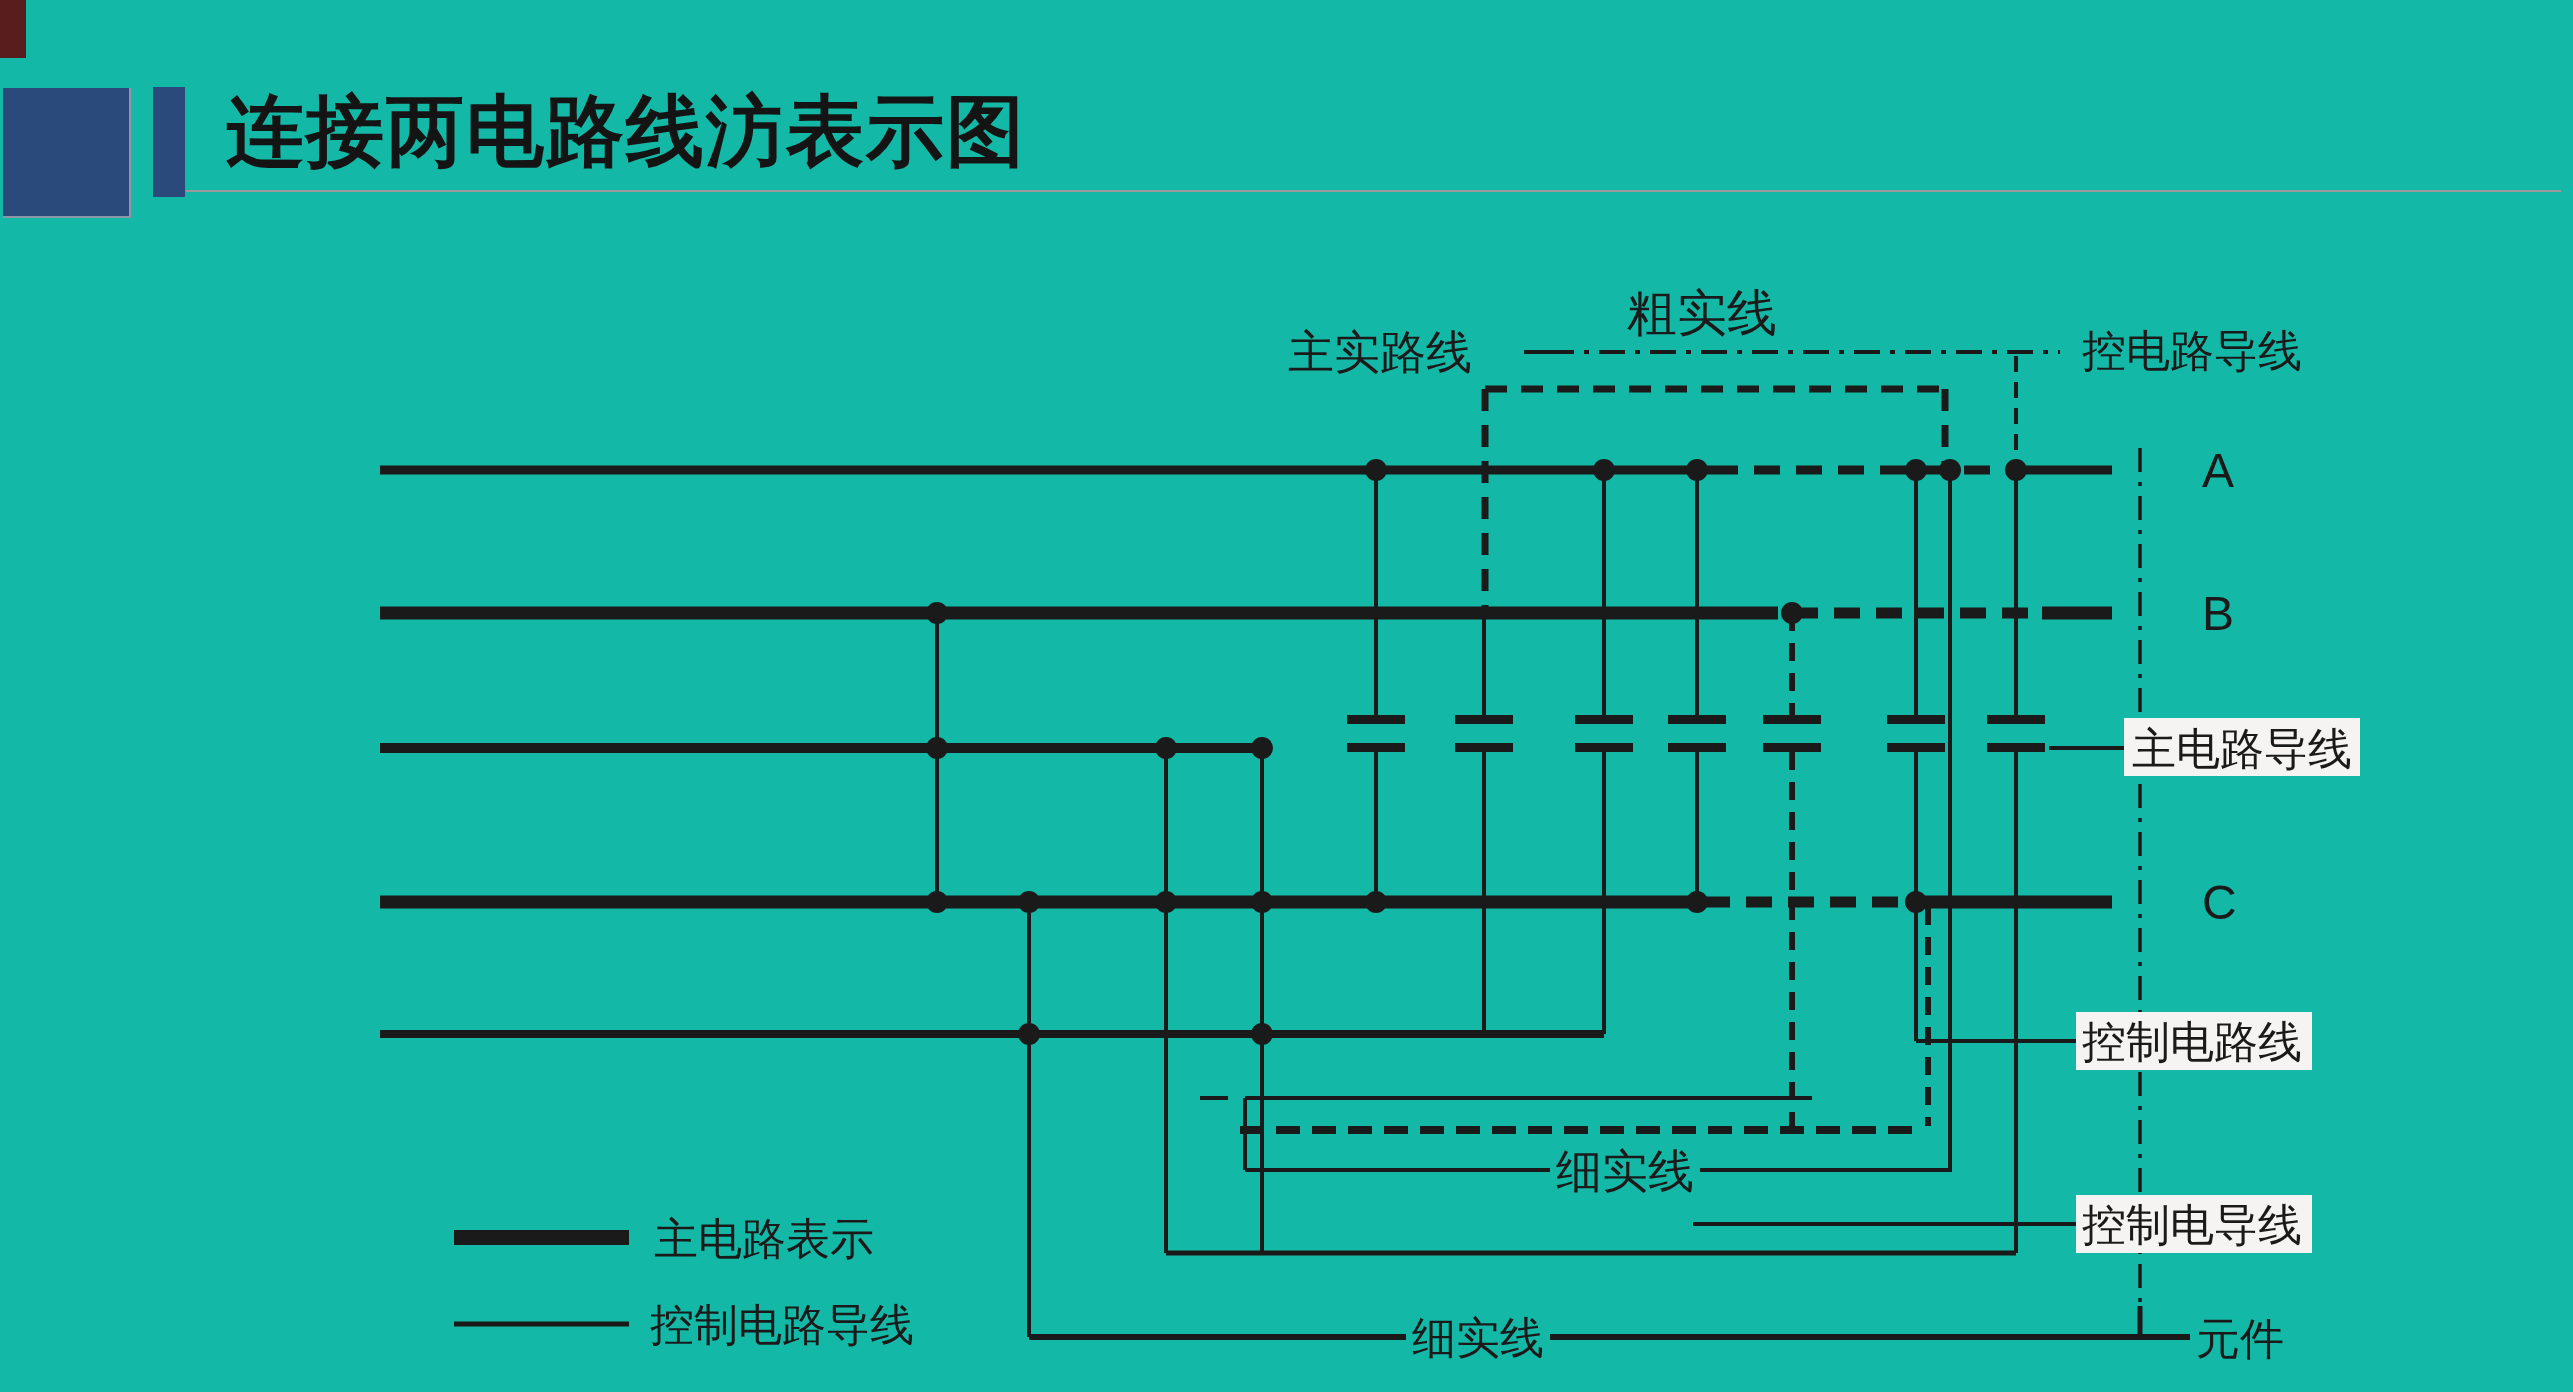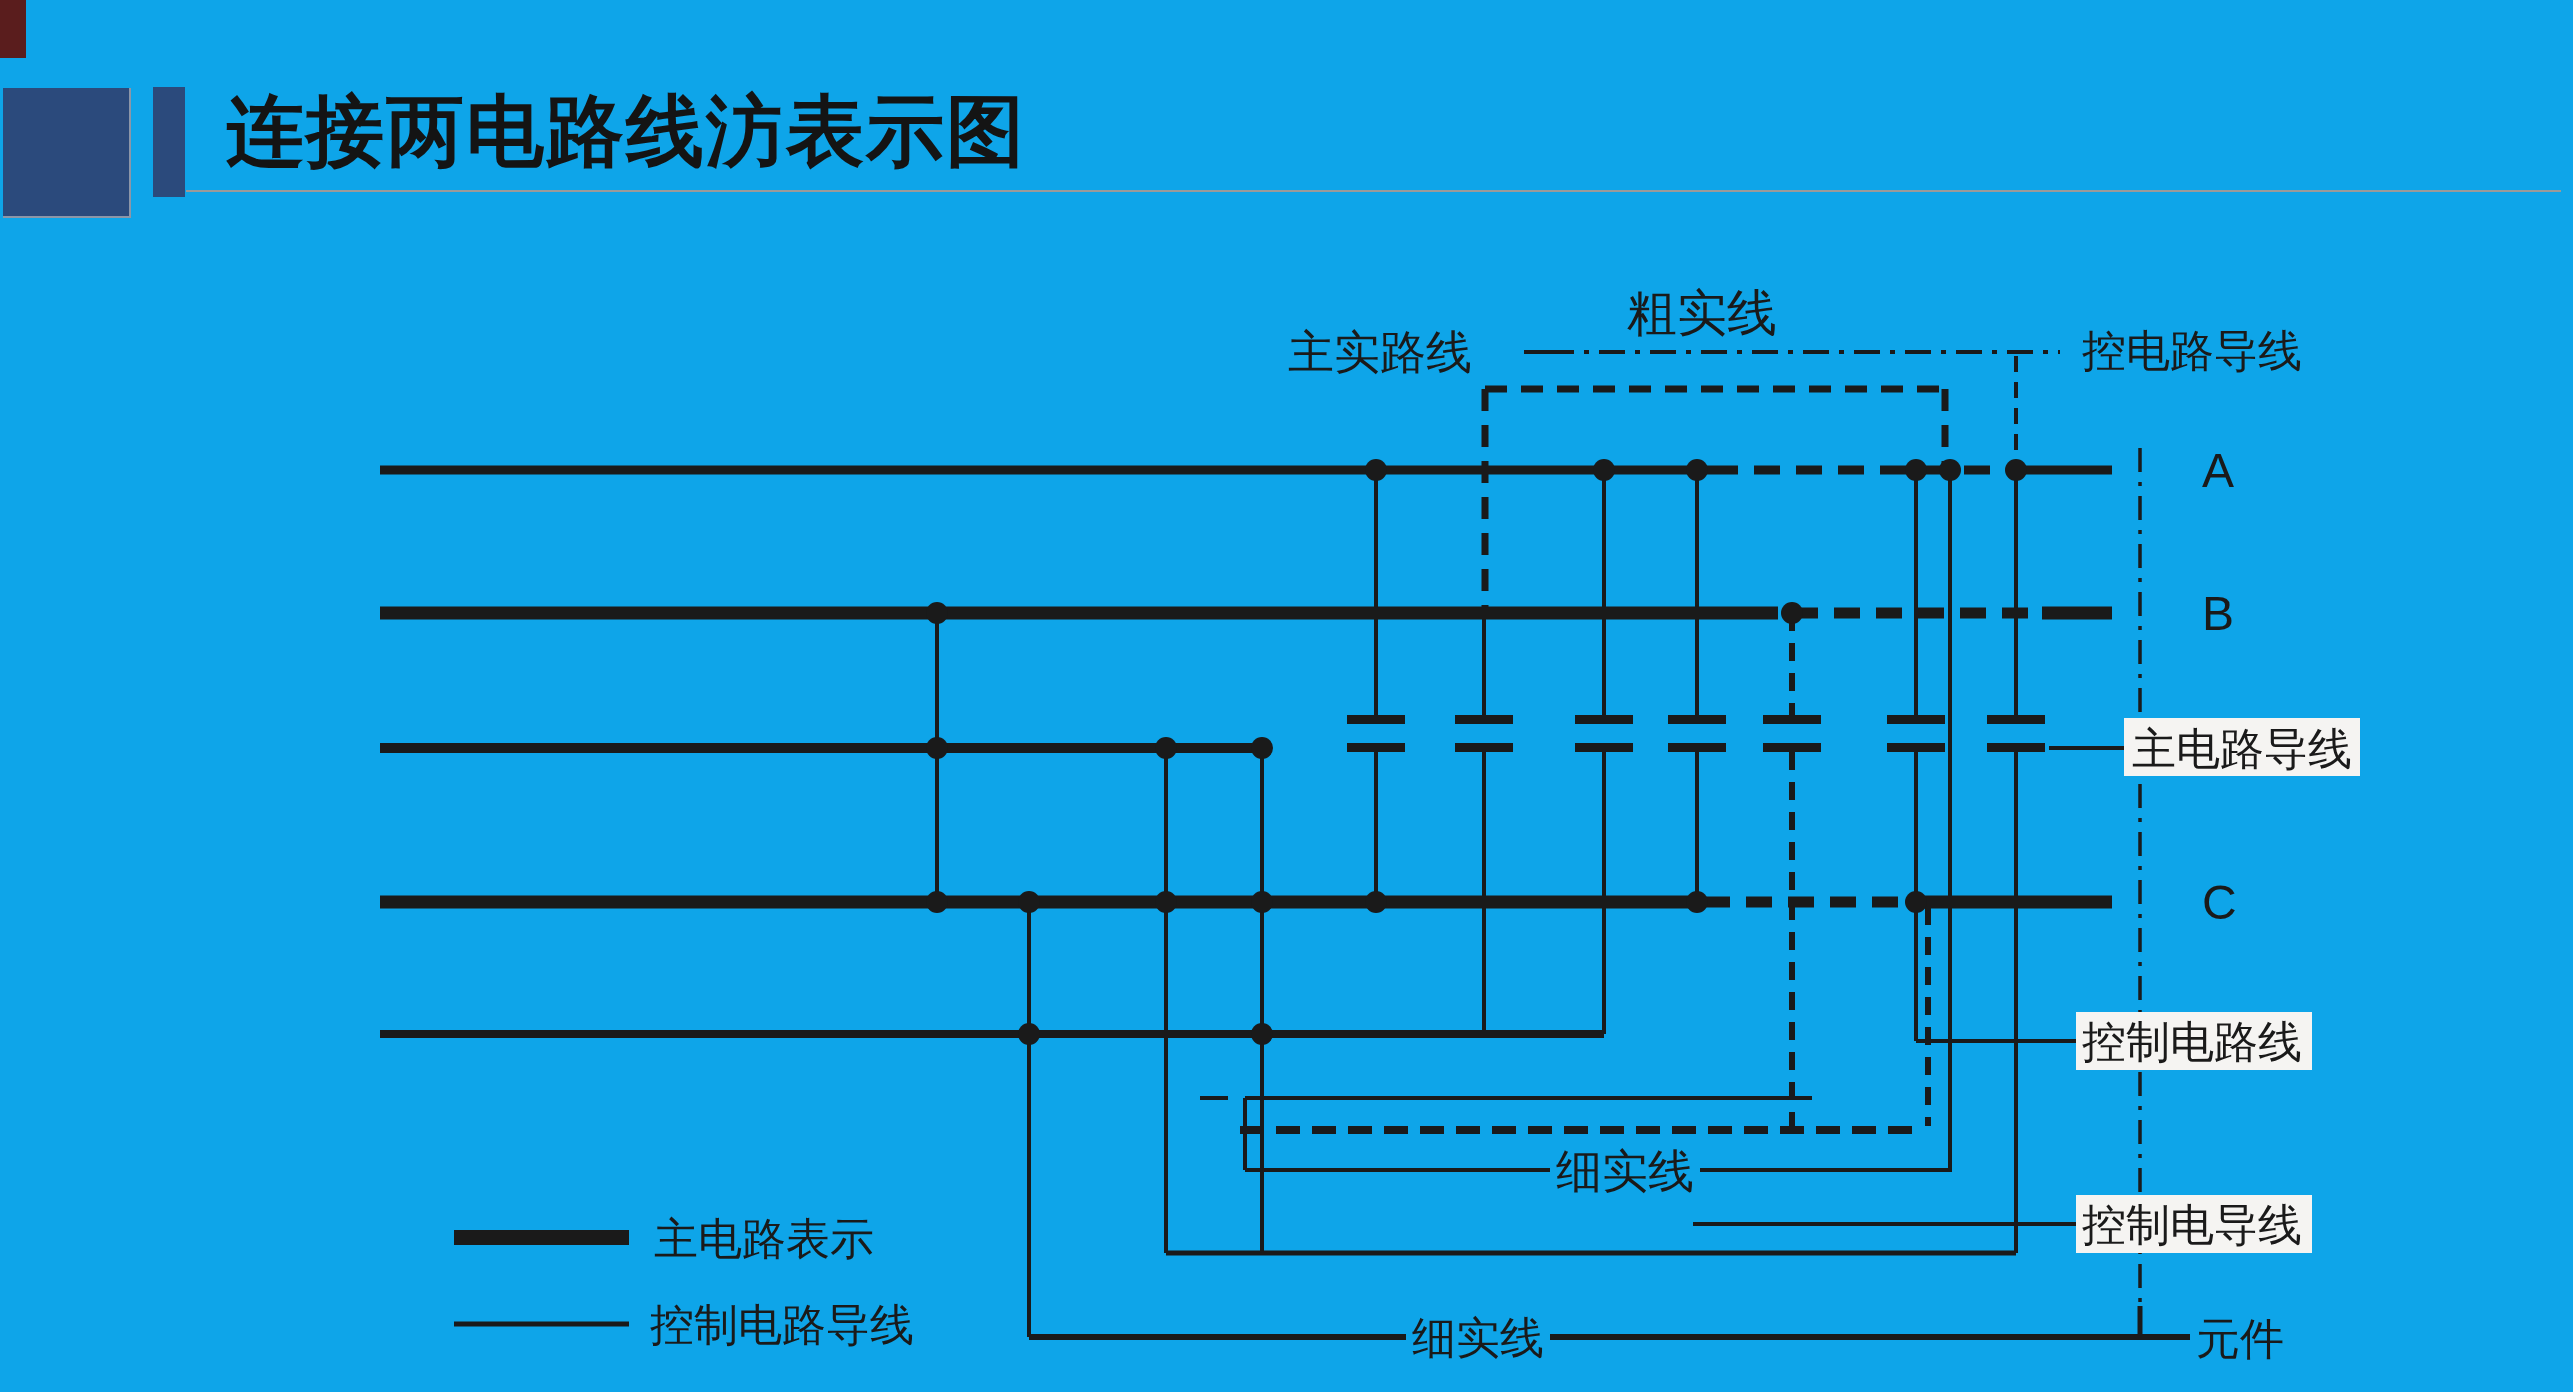--- a/index.html
+++ b/index.html
@@ -1,17 +1,17 @@
 <!DOCTYPE html>
 <html><head>
 <meta charset="utf-8">
 <style>
   html,body{margin:0;padding:0;}
   body{background:#e8e7e5;font-family:"Liberation Sans","DejaVu Sans",sans-serif;}
-  .slide{position:relative;width:2573px;height:1392px;background:#0ea5e9;overflow:hidden;}
+  .slide{position:relative;width:2573px;height:1392px;background:#14b8a6;overflow:hidden;}
   .corner-sq{position:absolute;left:0;top:0;width:26px;height:58px;background:#5a1d1d;}
   .accent-sq{position:absolute;left:3px;top:88px;width:126px;height:128px;background:#2b4a7c;border-right:2px solid #8c96a8;border-bottom:2px solid #8c96a8;}
   .accent-bar{position:absolute;left:153px;top:87px;width:32px;height:110px;background:#2b4a7c;}
   .title{position:absolute;left:226px;top:80px;font-size:78px;font-weight:bold;color:#141414;letter-spacing:2px;white-space:nowrap;}
   .title-rule{position:absolute;left:186px;top:190px;width:2375px;height:2px;background:#9a9a9a;}
   svg text{font-family:"Liberation Sans","DejaVu Sans",sans-serif;fill:#1a1a1a;}
   .lbl{font-size:44px;}
   .lbl-lg{font-size:48px;}
   .lbl-top{font-size:46px;}
 </style>

